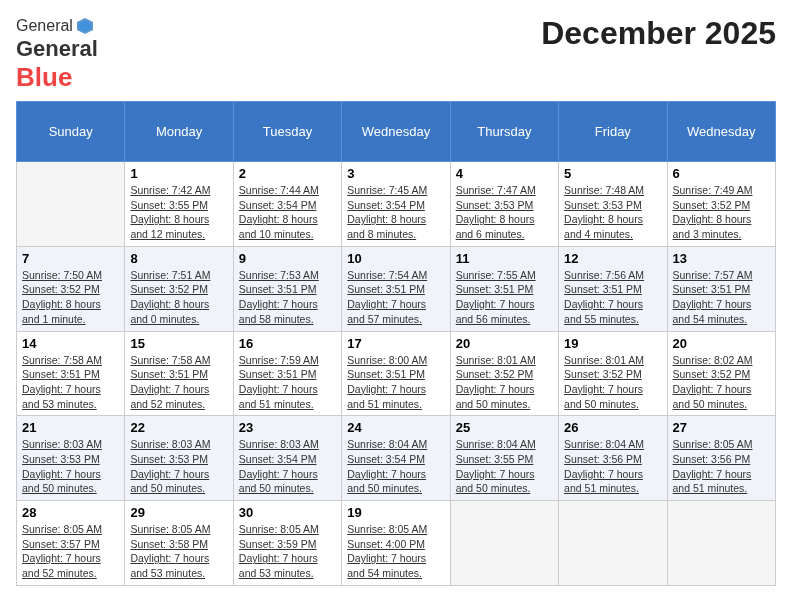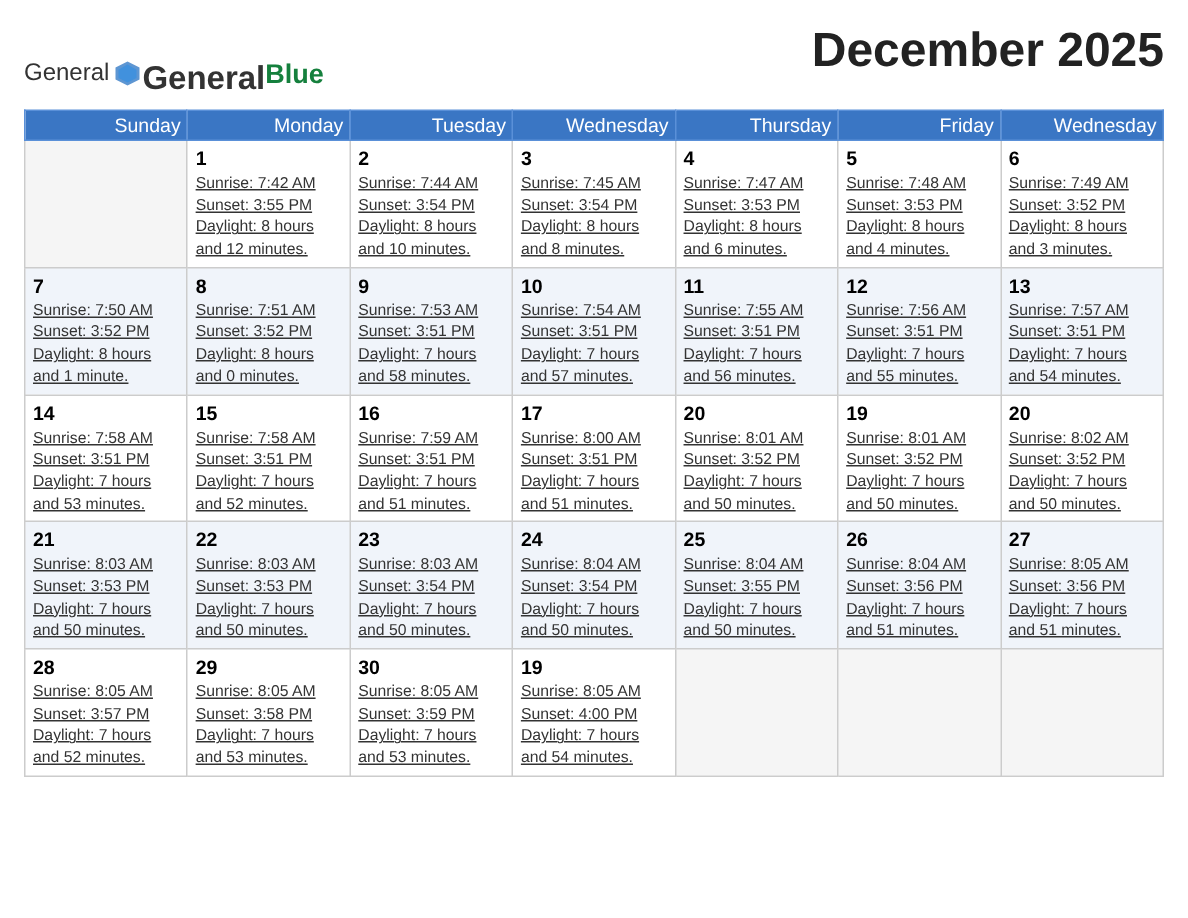--- a/index.html
+++ b/index.html
@@ -11,23 +11,22 @@
       padding: 16px;
     }
     .header {
       display: flex;
       justify-content: space-between;
       align-items: flex-start;
       margin-bottom: 8px;
     }
     .logo {
       display: flex;
-      flex-direction: row;
+      flex-direction: column;
       align-items: flex-start;
-      margin-top: 23px;
     }
     .logo-general { color: #333; }
     .title-block {
       text-align: right;
     }
     .month-title {
       font-size: 32px;
       font-weight: bold;
       color: #222;
       line-height: 1.1;
@@ -38,22 +37,22 @@
     }
     .calendar {
       width: 100%;
       border-collapse: collapse;
       margin-top: 6px;
       font-size: 11px;
     }
     .calendar th {
       background: #3a76c4;
       color: #fff;
-      padding: 2px 4px;
-      text-align: right;
+      padding: 22px 4px;
+      text-align: center;
       font-size: 13px;
       font-weight: normal;
       border: 1px solid #5a90d8;
     }
     .calendar td {
       border: 1px solid #ccc;
       vertical-align: top;
       padding: 4px 5px;
       width: 107px;
       min-height: 80px;
@@ -88,21 +87,21 @@
 
       <svg width="20" height="20" viewBox="0 0 20 20">
         <polygon points="10,2 18,6 18,14 10,18 2,14 2,6" fill="#1a6abf" opacity="0.7"></polygon>
         <polygon points="10,4 16,7.5 16,13 10,16 4,13 4,7.5" fill="#3a90e0" opacity="0.8"></polygon>
       </svg>
     </div>
     <div style="display:flex;">
       <span style="color:#333;font-size:22px;font-weight:bold;">General</span>
     </div>
     <div>
-      <span style="color:#15803d;font-size:18px;font-weight:bold;">Blue</span>
+      <span style="color:#ef4444;font-size:26px;font-weight:bold;">Blue</span>
     </div>
   </div>
   <div class="title-block">
     <div class="month-title">December 2025</div>
   </div>
 </div>
 
 <table class="calendar">
   <thead>
     <tr>

